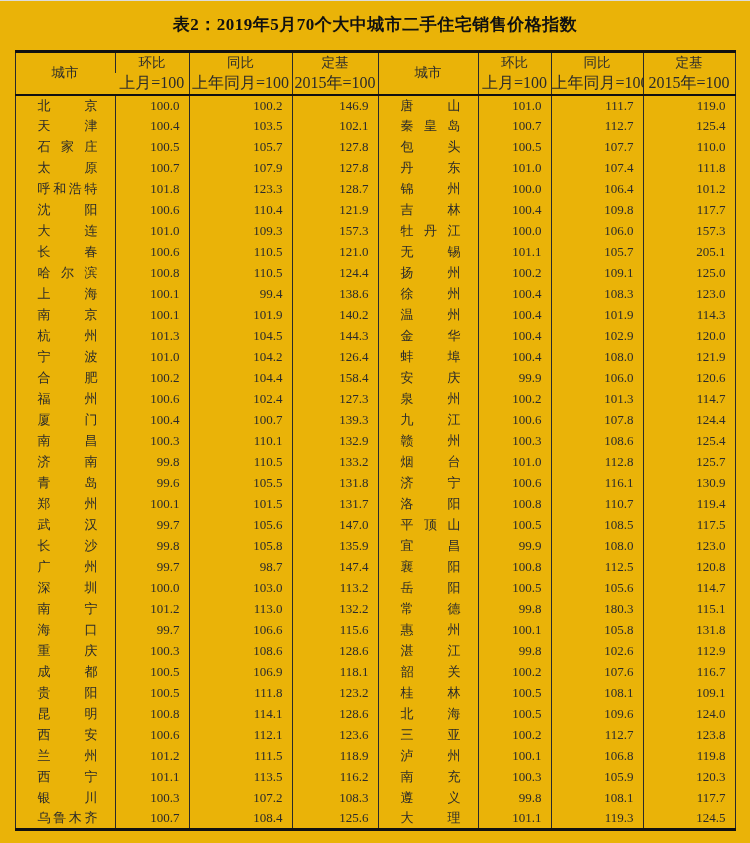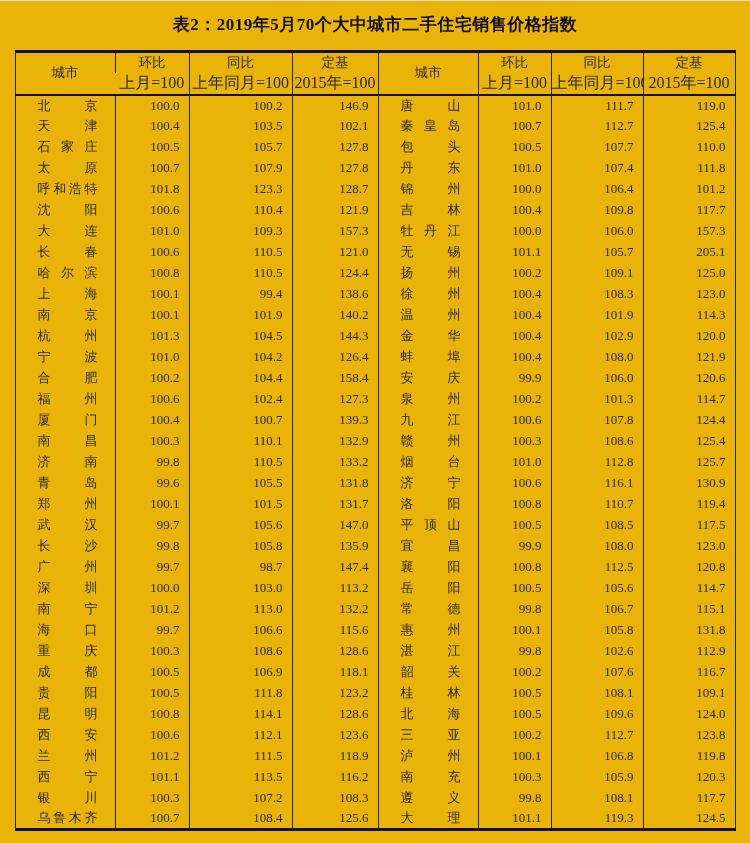--- a/index.html
+++ b/index.html
@@ -339,21 +339,21 @@
           <td class="num">105.6</td>
           <td class="num">114.7</td>
         </tr>
         <tr>
           <td class="city">南宁</td>
           <td class="num">101.2</td>
           <td class="num">113.0</td>
           <td class="num">132.2</td>
           <td class="city">常德</td>
           <td class="num">99.8</td>
-          <td class="num">106.7</td>
+          <td class="num">180.3</td>
           <td class="num">115.1</td>
         </tr>
         <tr>
           <td class="city">海口</td>
           <td class="num">99.7</td>
           <td class="num">106.6</td>
           <td class="num">115.6</td>
           <td class="city">惠州</td>
           <td class="num">100.1</td>
           <td class="num">105.8</td>

